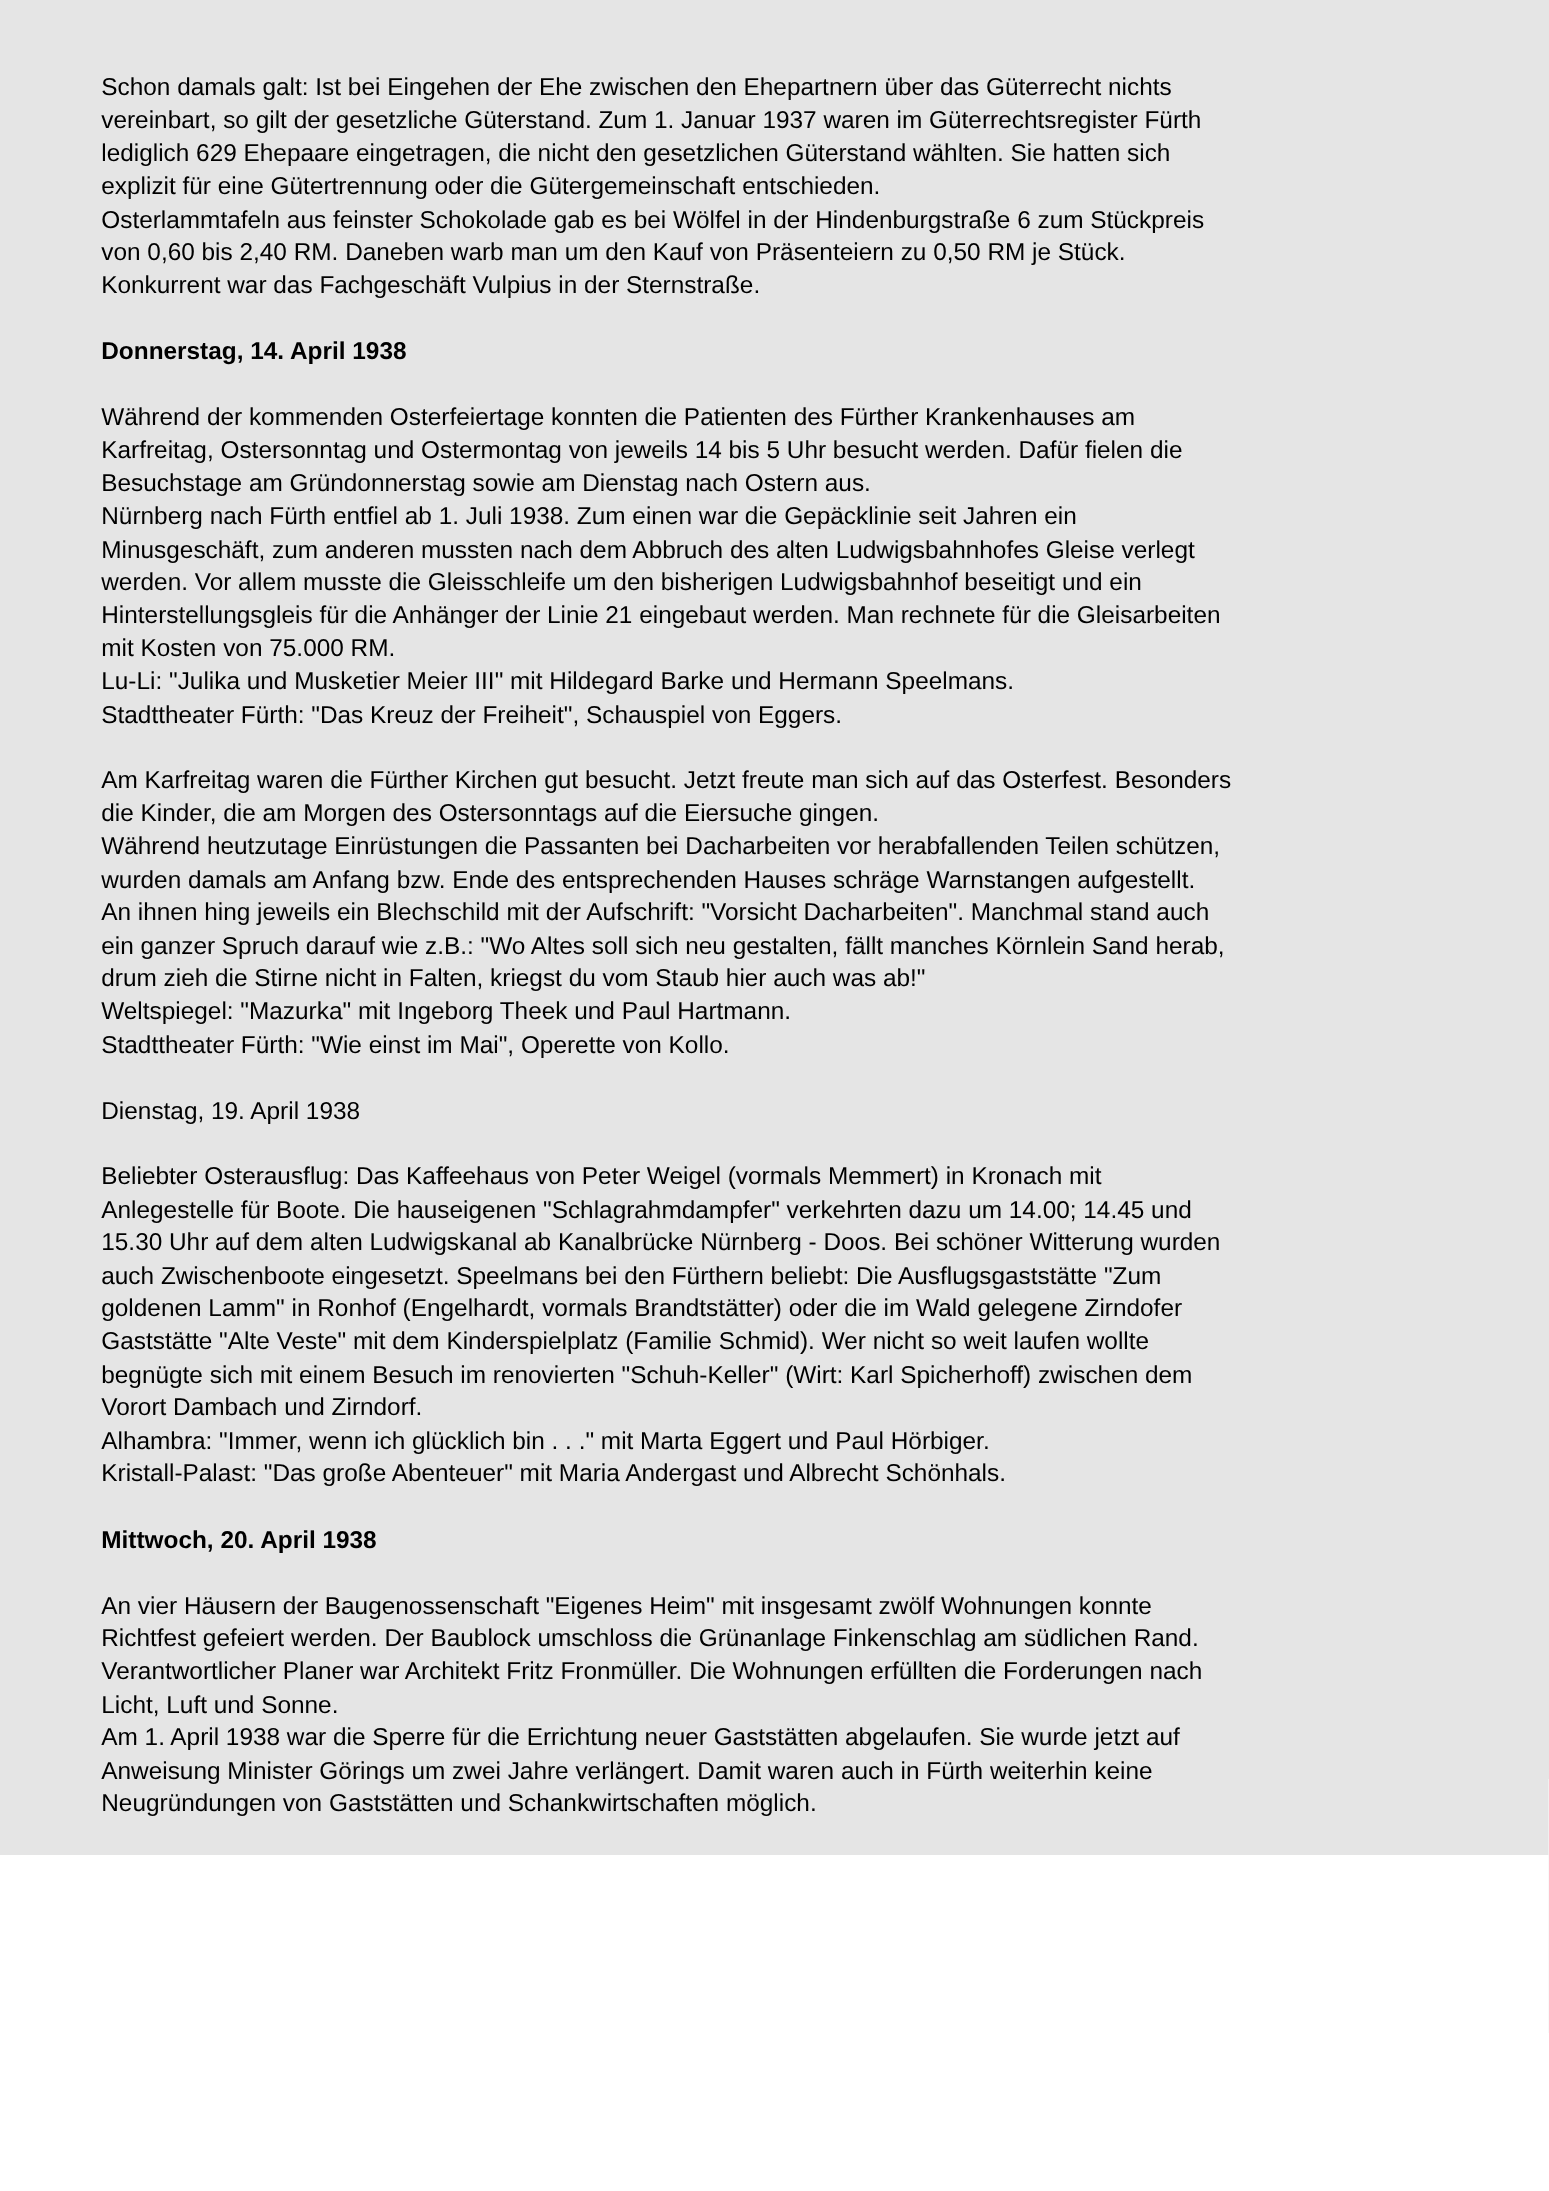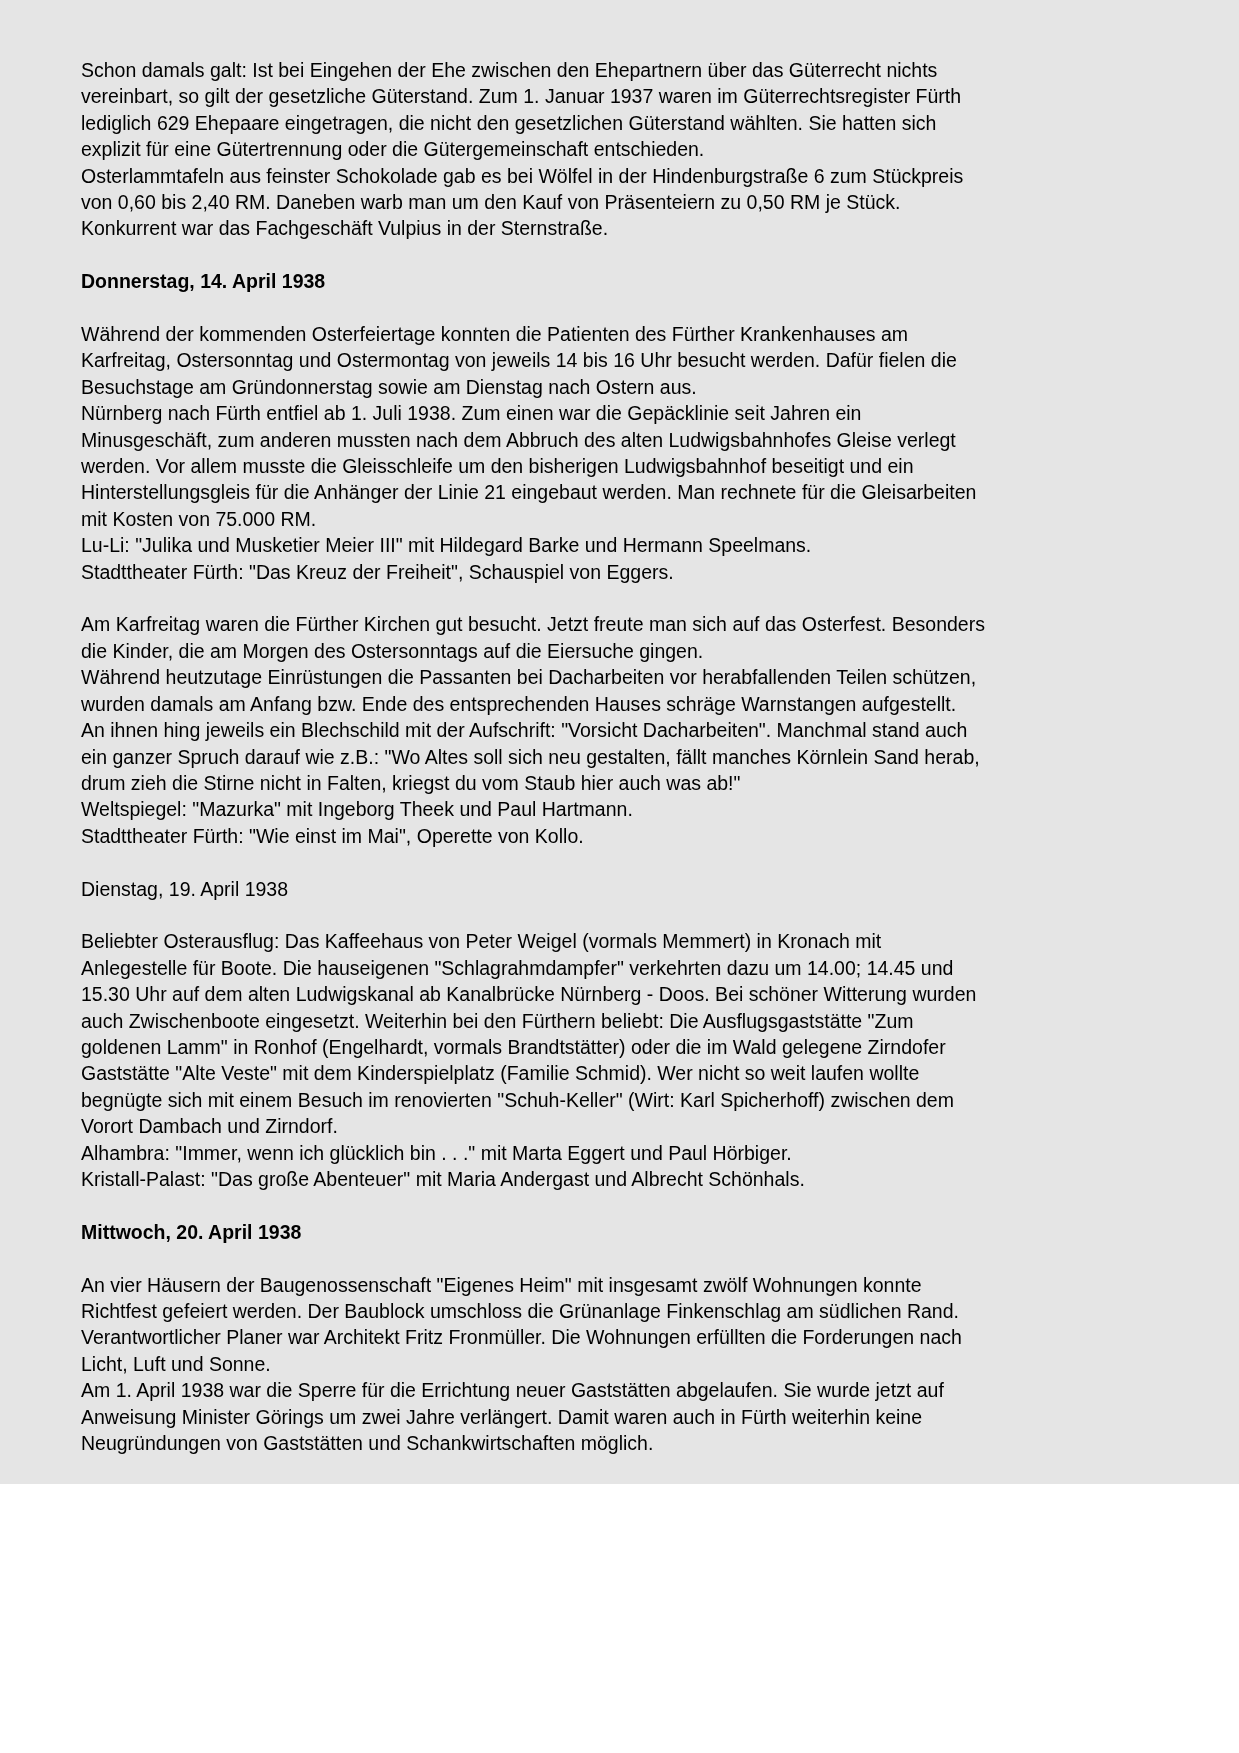--- a/index.html
+++ b/index.html
@@ -54,21 +54,21 @@
         <div class="line">vereinbart, so gilt der gesetzliche Güterstand. Zum 1. Januar 1937 waren im Güterrechtsregister Fürth</div>
         <div class="line">lediglich 629 Ehepaare eingetragen, die nicht den gesetzlichen Güterstand wählten. Sie hatten sich</div>
         <div class="line">explizit für eine Gütertrennung oder die Gütergemeinschaft entschieden.</div>
         <div class="line">Osterlammtafeln aus feinster Schokolade gab es bei Wölfel in der Hindenburgstraße 6 zum Stückpreis</div>
         <div class="line">von 0,60 bis 2,40 RM. Daneben warb man um den Kauf von Präsenteiern zu 0,50 RM je Stück.</div>
         <div class="line">Konkurrent war das Fachgeschäft Vulpius in der Sternstraße.</div>
       </div>
       <div class="heading bold">Donnerstag, 14. April 1938</div>
       <div class="paragraph">
         <div class="line">Während der kommenden Osterfeiertage konnten die Patienten des Fürther Krankenhauses am</div>
-        <div class="line">Karfreitag, Ostersonntag und Ostermontag von jeweils 14 bis 16 Uhr besucht werden. Dafür fielen die</div>
+        <div class="line">Karfreitag, Ostersonntag und Ostermontag von jeweils 14 bis 5 Uhr besucht werden. Dafür fielen die</div>
         <div class="line">Besuchstage am Gründonnerstag sowie am Dienstag nach Ostern aus.</div>
         <div class="line">Nürnberg nach Fürth entfiel ab 1. Juli 1938. Zum einen war die Gepäcklinie seit Jahren ein</div>
         <div class="line">Minusgeschäft, zum anderen mussten nach dem Abbruch des alten Ludwigsbahnhofes Gleise verlegt</div>
         <div class="line">werden. Vor allem musste die Gleisschleife um den bisherigen Ludwigsbahnhof beseitigt und ein</div>
         <div class="line">Hinterstellungsgleis für die Anhänger der Linie 21 eingebaut werden. Man rechnete für die Gleisarbeiten</div>
         <div class="line">mit Kosten von 75.000 RM.</div>
         <div class="line">Lu-Li: "Julika und Musketier Meier III" mit Hildegard Barke und Hermann Speelmans.</div>
         <div class="line">Stadttheater Fürth: "Das Kreuz der Freiheit", Schauspiel von Eggers.</div>
       </div>
       <div class="paragraph">
@@ -80,21 +80,21 @@
         <div class="line">ein ganzer Spruch darauf wie z.B.: "Wo Altes soll sich neu gestalten, fällt manches Körnlein Sand herab,</div>
         <div class="line">drum zieh die Stirne nicht in Falten, kriegst du vom Staub hier auch was ab!"</div>
         <div class="line">Weltspiegel: "Mazurka" mit Ingeborg Theek und Paul Hartmann.</div>
         <div class="line">Stadttheater Fürth: "Wie einst im Mai", Operette von Kollo.</div>
       </div>
       <div class="heading">Dienstag, 19. April 1938</div>
       <div class="paragraph">
         <div class="line">Beliebter Osterausflug: Das Kaffeehaus von Peter Weigel (vormals Memmert) in Kronach mit</div>
         <div class="line">Anlegestelle für Boote. Die hauseigenen "Schlagrahmdampfer" verkehrten dazu um 14.00; 14.45 und</div>
         <div class="line">15.30 Uhr auf dem alten Ludwigskanal ab Kanalbrücke Nürnberg - Doos. Bei schöner Witterung wurden</div>
-        <div class="line">auch Zwischenboote eingesetzt. Weiterhin bei den Fürthern beliebt: Die Ausflugsgaststätte "Zum</div>
+        <div class="line">auch Zwischenboote eingesetzt. Speelmans bei den Fürthern beliebt: Die Ausflugsgaststätte "Zum</div>
         <div class="line">goldenen Lamm" in Ronhof (Engelhardt, vormals Brandtstätter) oder die im Wald gelegene Zirndofer</div>
         <div class="line">Gaststätte "Alte Veste" mit dem Kinderspielplatz (Familie Schmid). Wer nicht so weit laufen wollte</div>
         <div class="line">begnügte sich mit einem Besuch im renovierten "Schuh-Keller" (Wirt: Karl Spicherhoff) zwischen dem</div>
         <div class="line">Vorort Dambach und Zirndorf.</div>
         <div class="line">Alhambra: "Immer, wenn ich glücklich bin . . ." mit Marta Eggert und Paul Hörbiger.</div>
         <div class="line">Kristall-Palast: "Das große Abenteuer" mit Maria Andergast und Albrecht Schönhals.</div>
       </div>
       <div class="heading bold">Mittwoch, 20. April 1938</div>
       <div class="paragraph">
         <div class="line">An vier Häusern der Baugenossenschaft "Eigenes Heim" mit insgesamt zwölf Wohnungen konnte</div>

